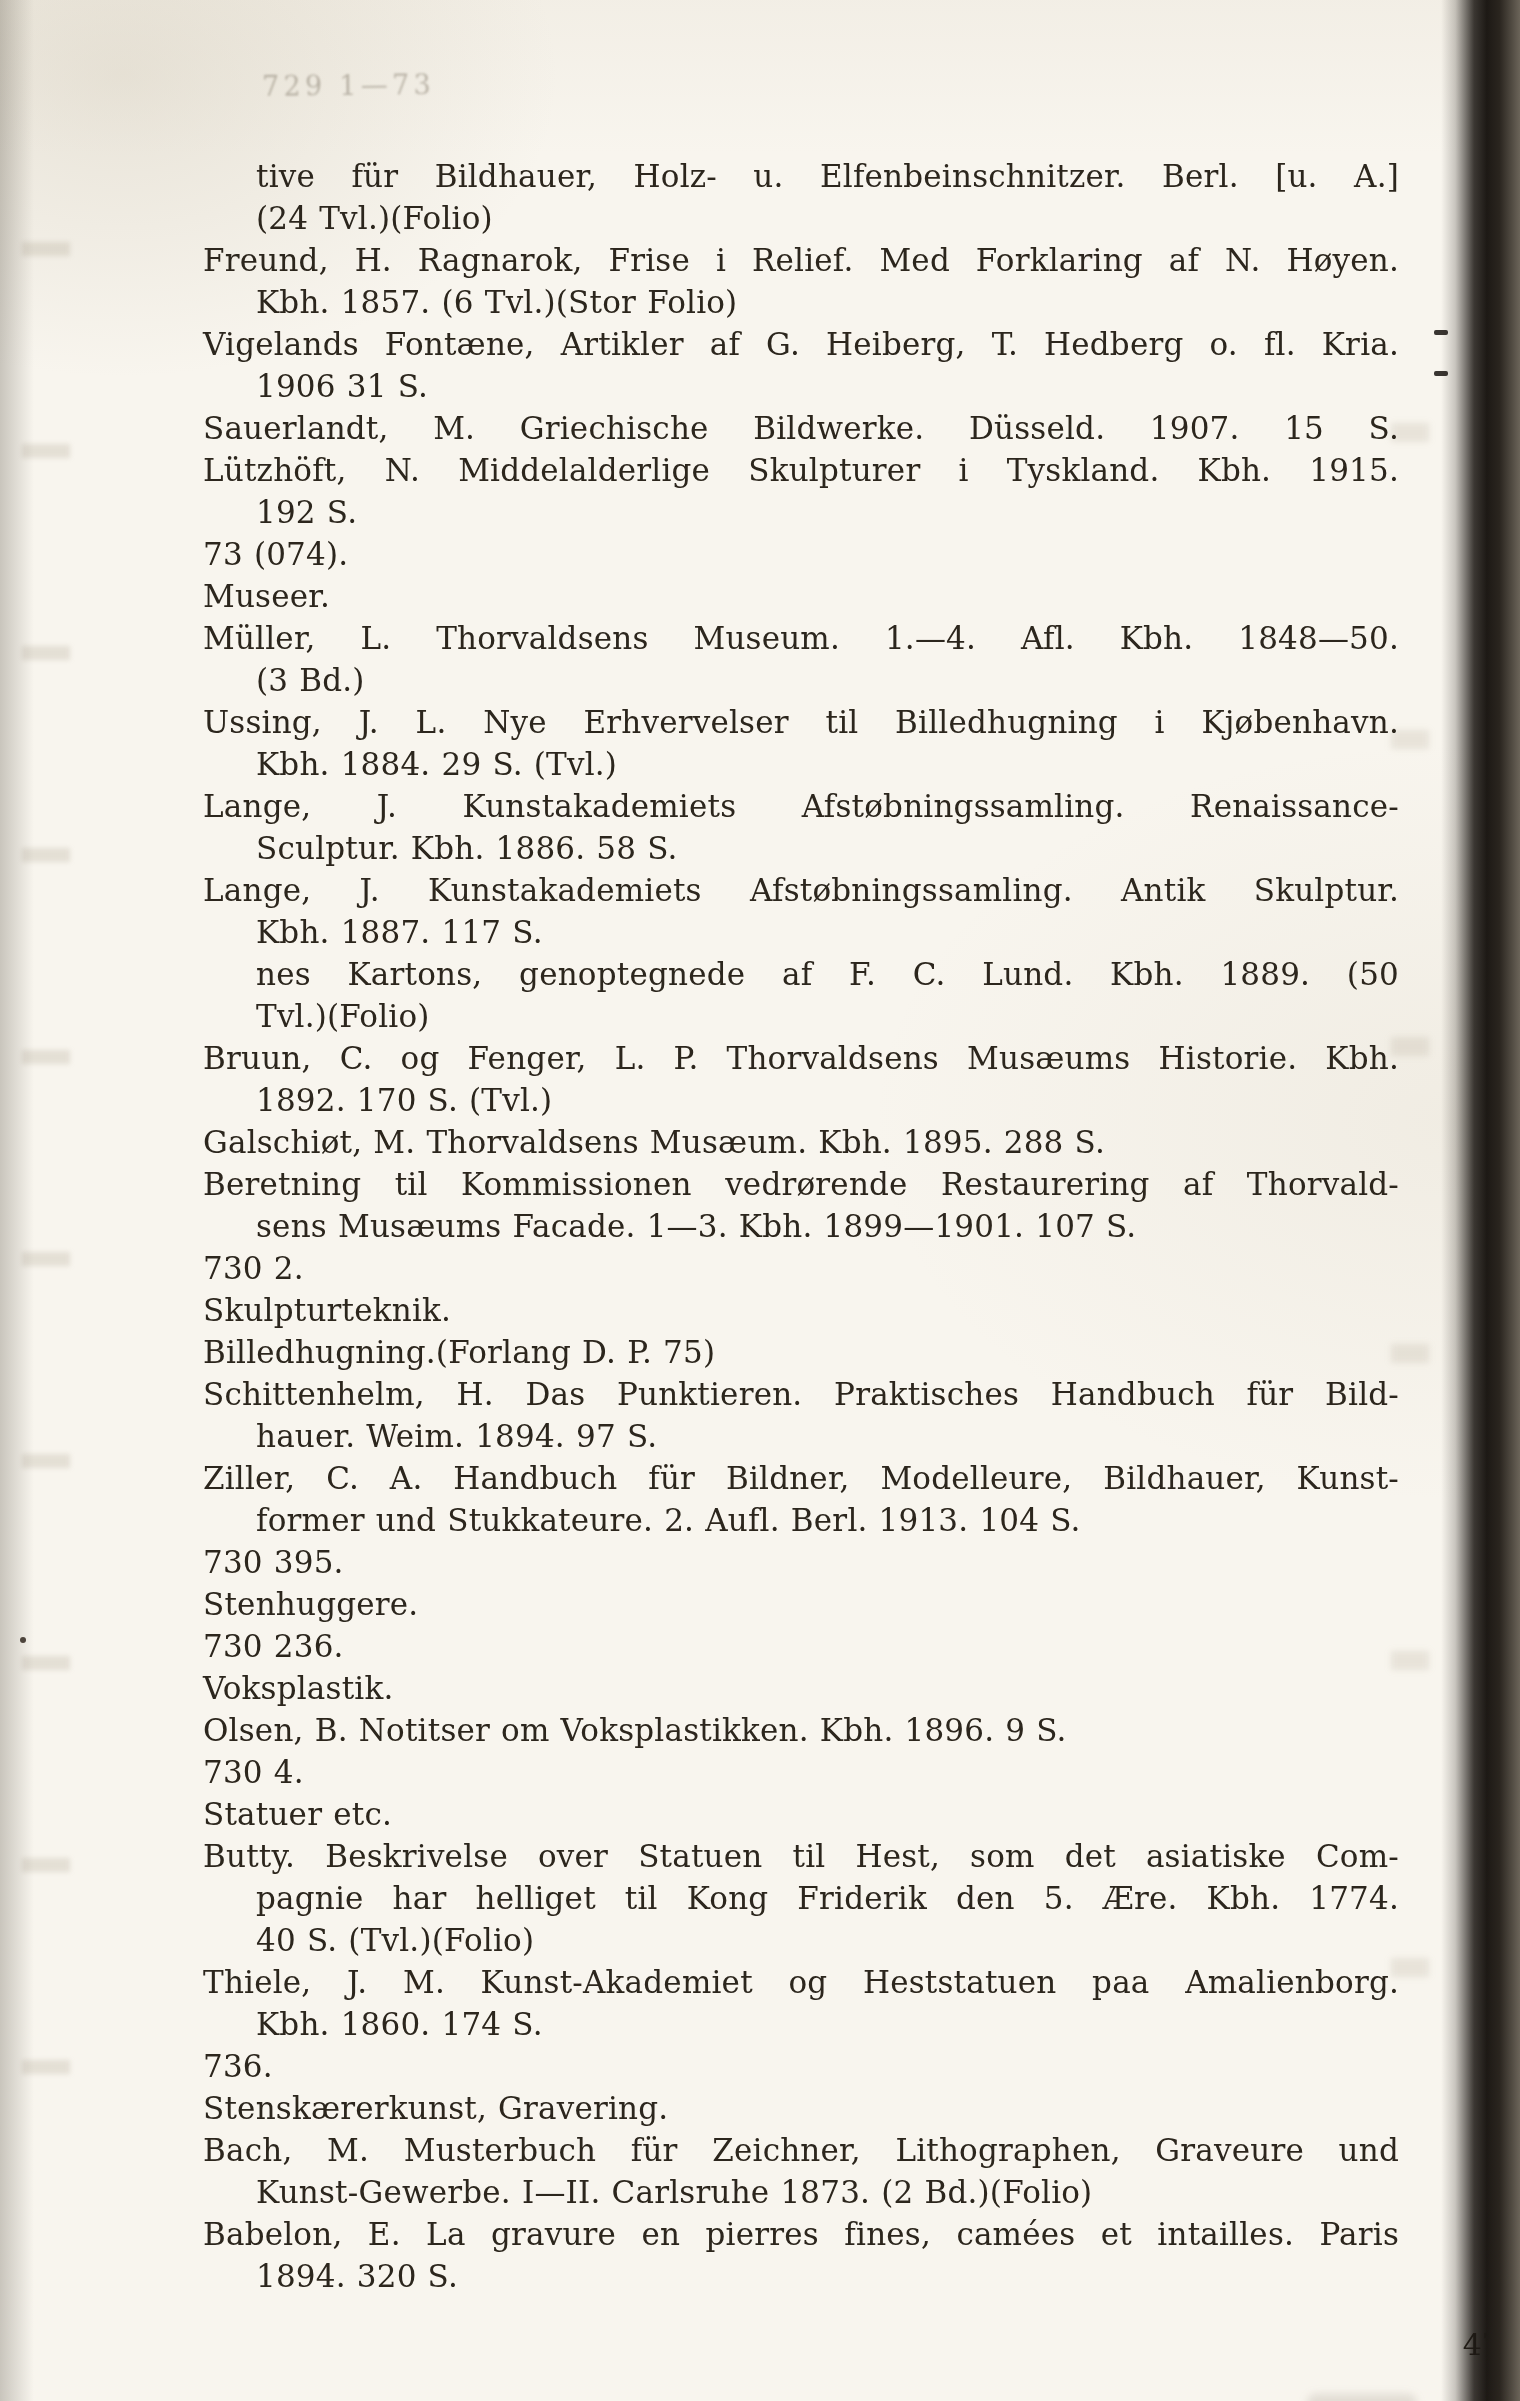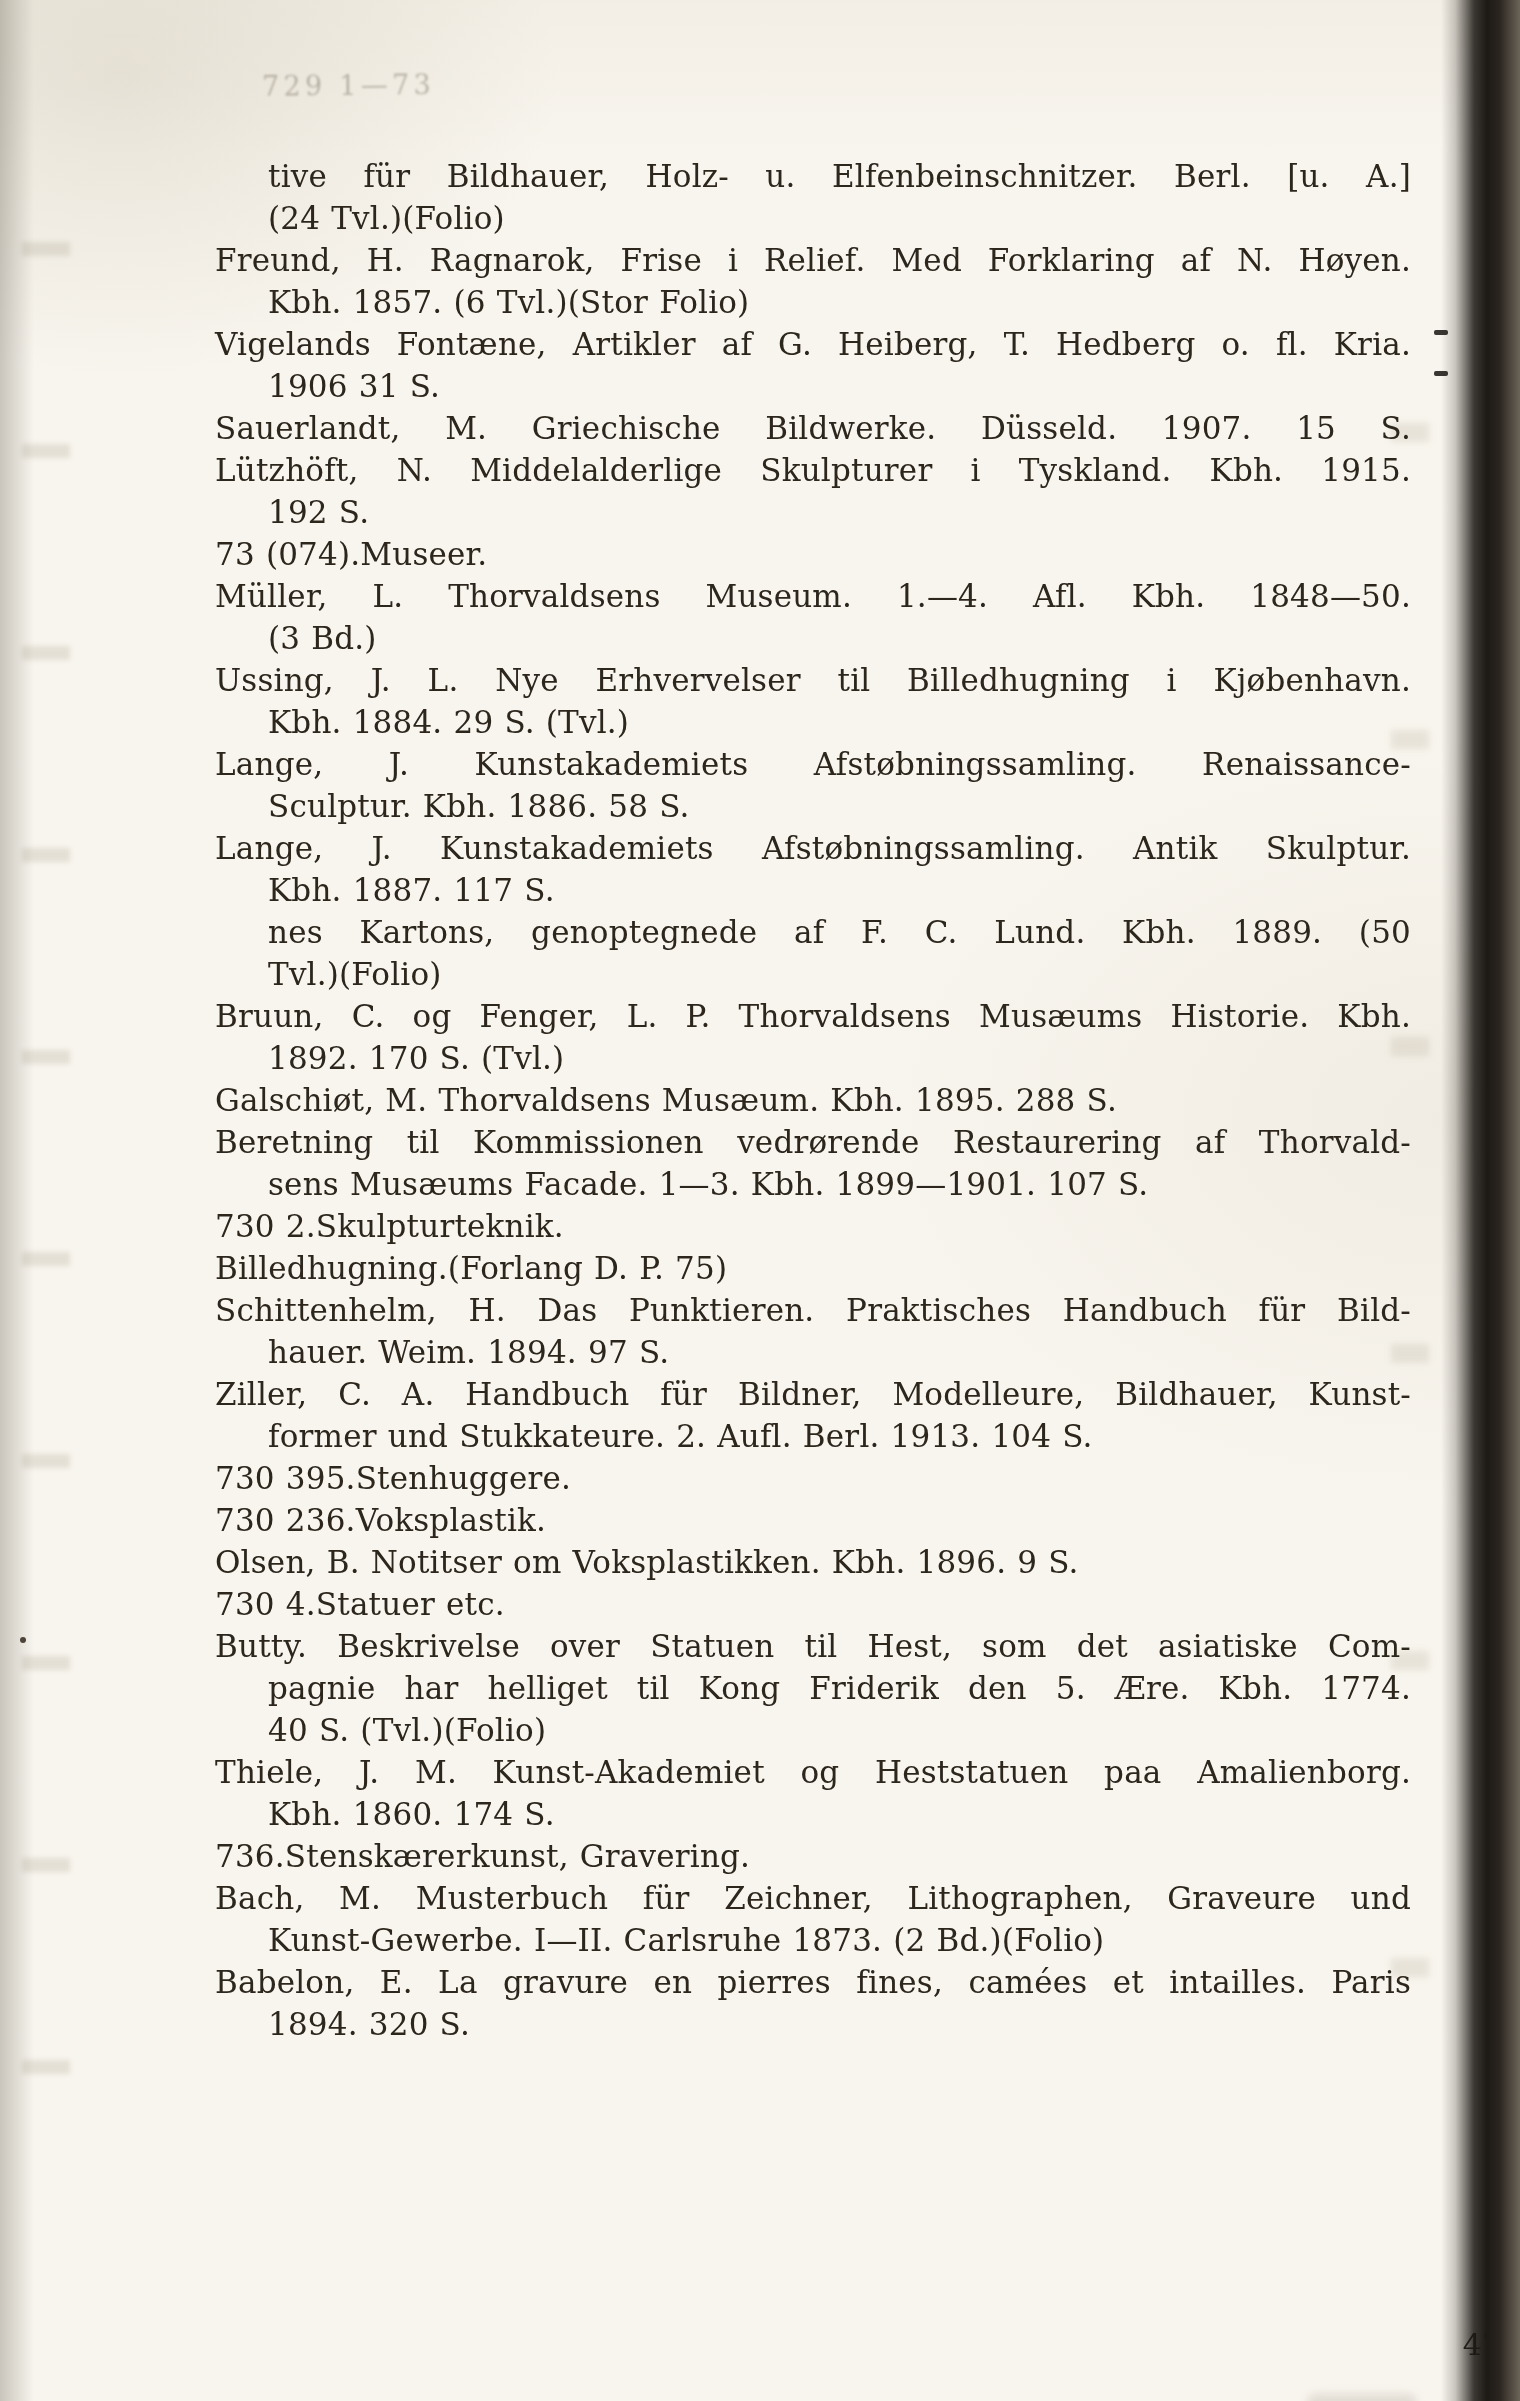--- a/index.html
+++ b/index.html
@@ -12,30 +12,30 @@
   }
   .scan { position:absolute; inset:0; background:var(--paper); overflow:hidden; }
   .scan::before {
     content:""; position:absolute; inset:0; pointer-events:none;
     background:
       radial-gradient(624px 432px at 8% 3%, rgba(190,180,158,0.28), transparent 70%),
       radial-gradient(816px 528px at 96% 45%, rgba(200,190,168,0.16), transparent 72%),
       linear-gradient(to bottom, rgba(208,198,178,0.14), transparent 154px);
   }
   .text-block {
-    position:absolute; left:215px; top:155px; width:1196px;
+    position:absolute; left:203px; top:155px; width:1196px;
     font-size:31px; line-height:42px; color:var(--ink);
     letter-spacing:0.2px; word-spacing:1px;
   }
   .line { min-height:42px; }
   .indent { padding-left:53px; }
   .justify { text-align:justify; text-align-last:justify; }
   .flexline { display:flex; align-items:baseline; }
   .b { font-weight:normal; }
-  .header { font-weight:bold; }
+  .header { font-weight:bold;flex-direction:column; }
   .page-number {
     position:absolute; top:2327px; left:0; width:100%;
     text-align:right; font-size:30px; color:var(--ink);
   }
   .ghost-top {
     position:absolute; left:262px; top:70px; font-size:27px;
     color:rgba(112,102,86,0.42); filter:blur(1px);
     letter-spacing:4.3px; transform:rotate(-0.6deg);
   }
   .margin-ghosts {

